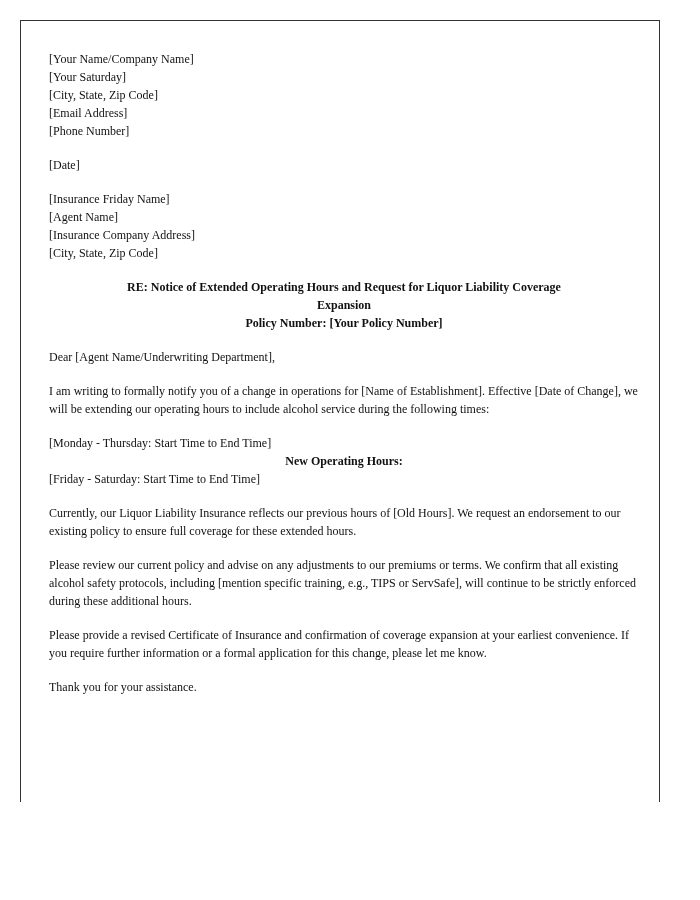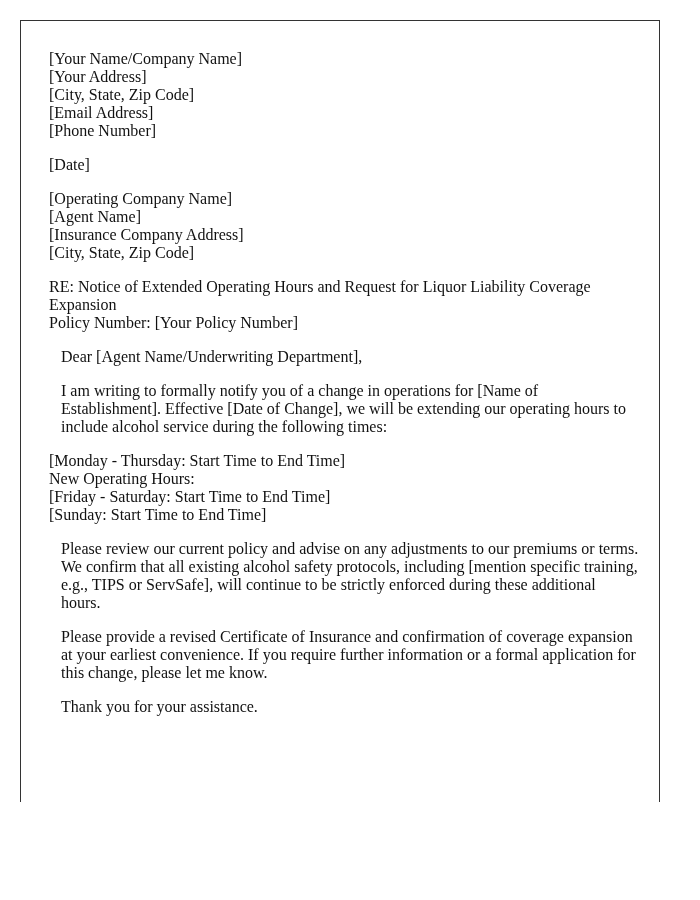--- a/index.html
+++ b/index.html
@@ -24,79 +24,80 @@
       border: 1px solid #333333;
       border-bottom: none;
       box-sizing: border-box;
       overflow: hidden;
     }
     .content {
       position: absolute;
       left: 28px;
       top: 29px;
       width: 590px;
-      font-size: 16px;
+      font-size: 12px;
       line-height: 18px;
     }
     .block {
       margin: 0 0 16px 0;
     }
     .line {
       display: block;
       white-space: nowrap;
     }
     .bold {
-      font-weight: normal;
+      font-weight: bold;
+      text-align: center;
     }
     p {
-      margin: 0 0 16px 12px;
+      margin: 0 0 16px 0;
     }
   </style>
 </head>
 <body>
 
 <div class="page">
   <div class="content">
 
     <div class="block">
       <span class="line">[Your Name/Company Name]</span>
-      <span class="line">[Your Address]</span>
+      <span class="line">[Your Saturday]</span>
       <span class="line">[City, State, Zip Code]</span>
       <span class="line">[Email Address]</span>
       <span class="line">[Phone Number]</span>
     </div>
 
     <div class="block">
       <span class="line">[Date]</span>
     </div>
 
     <div class="block">
-      <span class="line">[Operating Company Name]</span>
+      <span class="line">[Insurance Friday Name]</span>
       <span class="line">[Agent Name]</span>
       <span class="line">[Insurance Company Address]</span>
       <span class="line">[City, State, Zip Code]</span>
     </div>
 
     <div class="block bold">
       <span class="line">RE: Notice of Extended Operating Hours and Request for Liquor Liability Coverage</span>
       <span class="line">Expansion</span>
       <span class="line">Policy Number: [Your Policy Number]</span>
     </div>
 
     <p>Dear [Agent Name/Underwriting Department],</p>
 
     <p>I am writing to formally notify you of a change in operations for [Name of Establishment]. Effective [Date of Change], we will be extending our operating hours to include alcohol service during the following times:</p>
 
     <div class="block">
       <span class="line">[Monday - Thursday: Start Time to End Time]</span>
       <span class="line bold">New Operating Hours:</span>
       <span class="line">[Friday - Saturday: Start Time to End Time]</span>
-      <span class="line">[Sunday: Start Time to End Time]</span>
     </div>
 
+    <p>Currently, our Liquor Liability Insurance reflects our previous hours of [Old Hours]. We request an endorsement to our existing policy to ensure full coverage for these extended hours.</p>
 
     <p>Please review our current policy and advise on any adjustments to our premiums or terms. We confirm that all existing alcohol safety protocols, including [mention specific training, e.g., TIPS or ServSafe], will continue to be strictly enforced during these additional hours.</p>
 
     <p>Please provide a revised Certificate of Insurance and confirmation of coverage expansion at your earliest convenience. If you require further information or a formal application for this change, please let me know.</p>
 
     <p>Thank you for your assistance.</p>
 
 
   </div>
 </div>

